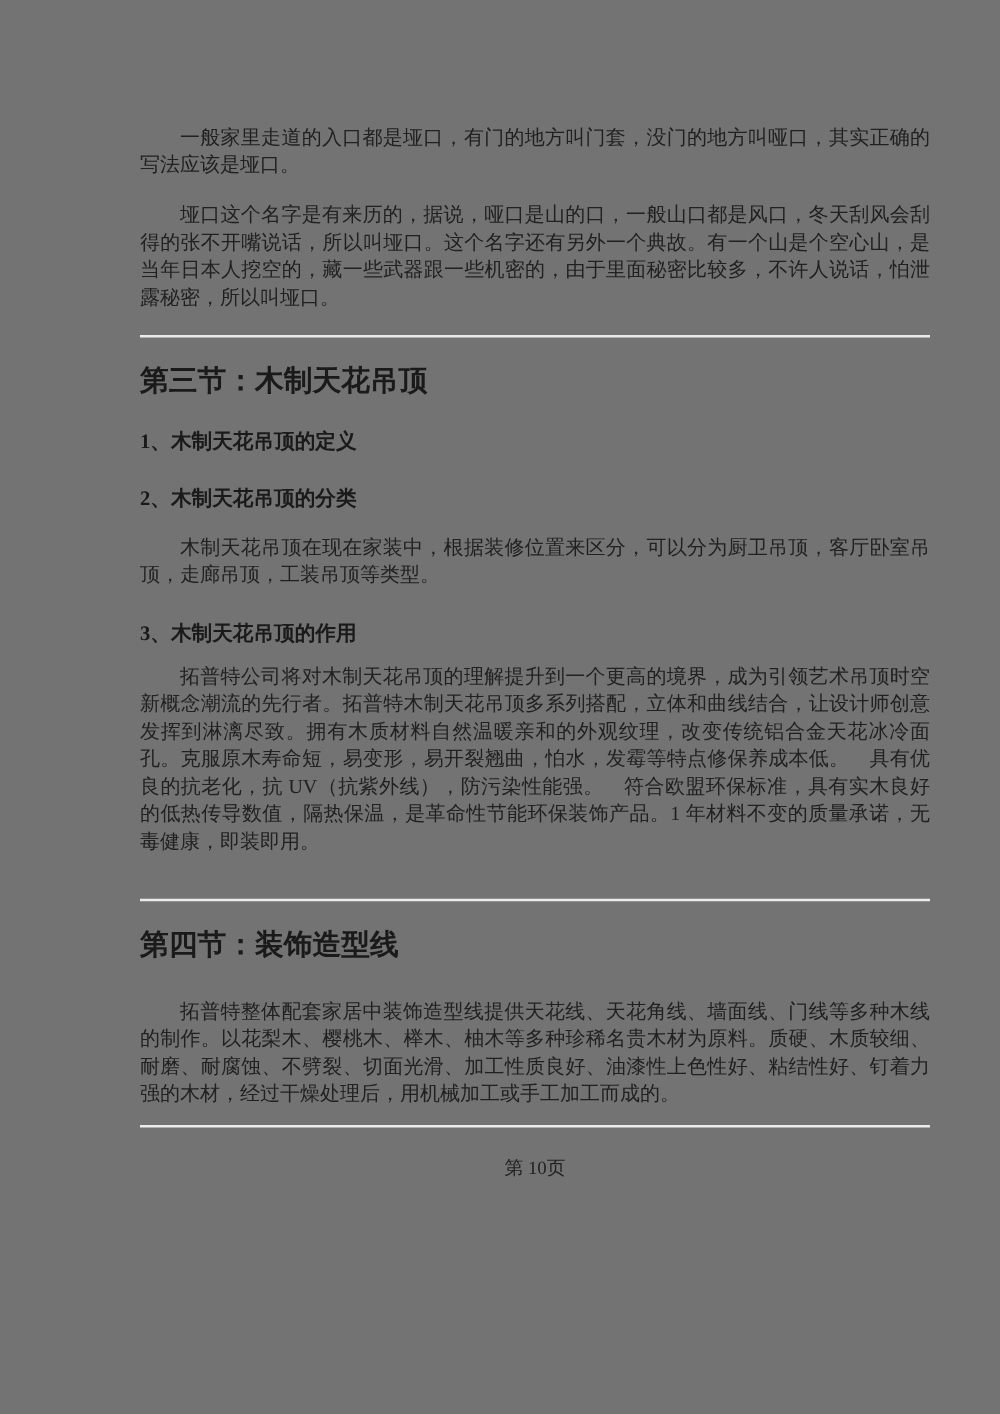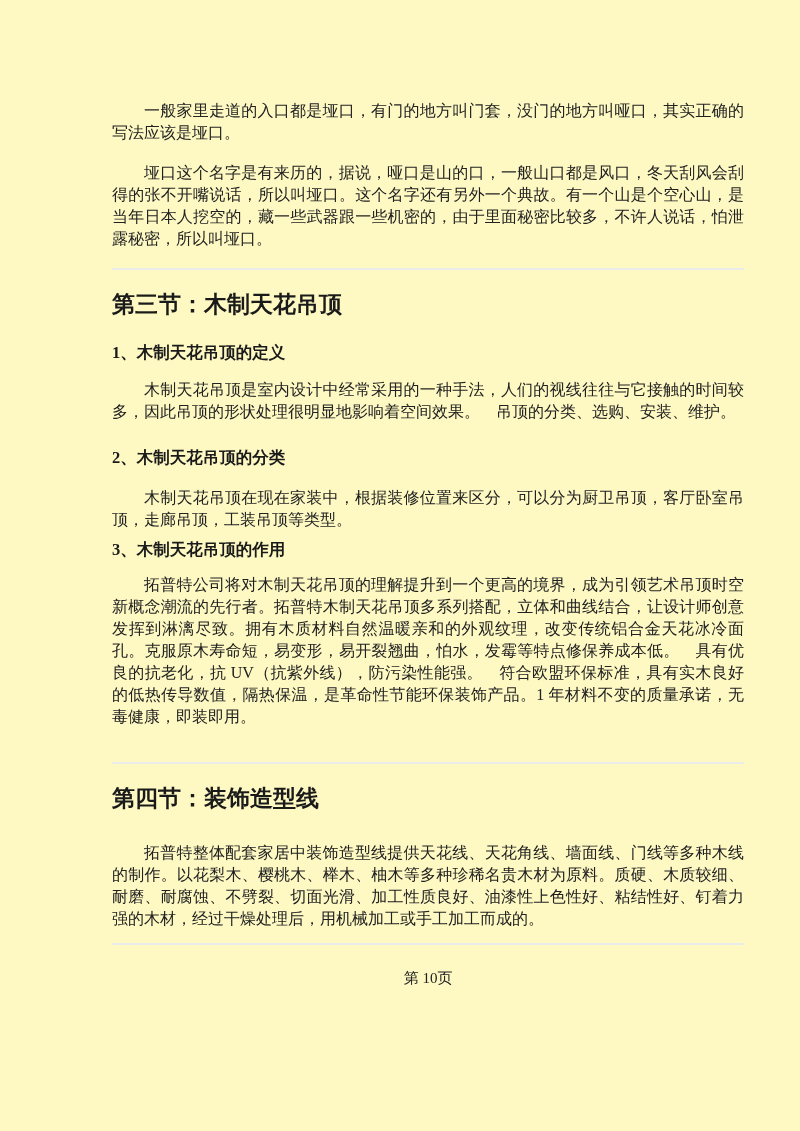--- a/index.html
+++ b/index.html
@@ -1,20 +1,20 @@
 <!DOCTYPE html>
 <html><head>
 <meta charset="utf-8">
 <style>
   * { margin: 0; padding: 0; box-sizing: border-box; }
   html, body { background: #ffffff; }
   .page {
     width: 800px;
     height: 1131px;
-    background: #fef9c3;
+    background: #737373;
     padding: 100px 56px 0 112px;
     font-family: "Liberation Serif", "DejaVu Serif", serif;
     color: #212121;
     overflow: hidden;
   }
   .para {
     font-size: 16px;
     line-height: 22px;
     text-align: justify;
     text-indent: 2em;
@@ -37,21 +37,21 @@
     height: 0;
     border-top: 2px solid #ebebeb;
     width: 100%;
   }
   .footer {
     font-size: 15px;
     line-height: 22px;
     text-align: center;
     color: #212121;
   }
-  .mt8  { margin-top: 8px; }
+  .mt8  { margin-top: 24px; }
   .mt10 { margin-top: 18px; }
   .mt12 { margin-top: 24px; }
   .mt13 { margin-top: 13px; }
   .mt15 { margin-top: 15px; }
   .mt18 { margin-top: 18px; }
   .mt20 { margin-top: 20px; }
   .mt22 { margin-top: 22px; }
   .mt26 { margin-top: 26px; }
   .mt34 { margin-top: 34px; }
 </style>
@@ -63,21 +63,20 @@
   <p class="para">一般家里走道的入口都是垭口，有门的地方叫门套，没门的地方叫哑口，其实正确的写法应该是垭口。</p>
 
   <p class="para mt10">垭口这个名字是有来历的，据说，哑口是山的口，一般山口都是风口，冬天刮风会刮得的张不开嘴说话，所以叫垭口。这个名字还有另外一个典故。有一个山是个空心山，是当年日本人挖空的，藏一些武器跟一些机密的，由于里面秘密比较多，不许人说话，怕泄露秘密，所以叫垭口。</p>
 
   <div class="divider mt10"></div>
 
   <div class="h1 mt18">第三节：木制天花吊顶</div>
 
   <div class="h2 mt20">1、木制天花吊顶的定义</div>
 
-  <p class="para mt15">木制天花吊顶是室内设计中经常采用的一种手法，人们的视线往往与它接触的时间较多，因此吊顶的形状处理很明显地影响着空间效果。　吊顶的分类、选购、安装、维护。</p>
 
   <div class="h2 mt12">2、木制天花吊顶的分类</div>
 
   <p class="para mt10">木制天花吊顶在现在家装中，根据装修位置来区分，可以分为厨卫吊顶，客厅卧室吊顶，走廊吊顶，工装吊顶等类型。</p>
 
   <div class="h2 mt8">3、木制天花吊顶的作用</div>
 
   <p class="para mt13">拓普特公司将对木制天花吊顶的理解提升到一个更高的境界，成为引领艺术吊顶时空新概念潮流的先行者。拓普特木制天花吊顶多系列搭配，立体和曲线结合，让设计师创意发挥到淋漓尽致。拥有木质材料自然温暖亲和的外观纹理，改变传统铝合金天花冰冷面孔。克服原木寿命短，易变形，易开裂翘曲，怕水，发霉等特点修保养成本低。　具有优良的抗老化，抗 UV（抗紫外线），防污染性能强。　符合欧盟环保标准，具有实木良好的低热传导数值，隔热保温，是革命性节能环保装饰产品。1 年材料不变的质量承诺，无毒健康，即装即用。</p>
 
 

